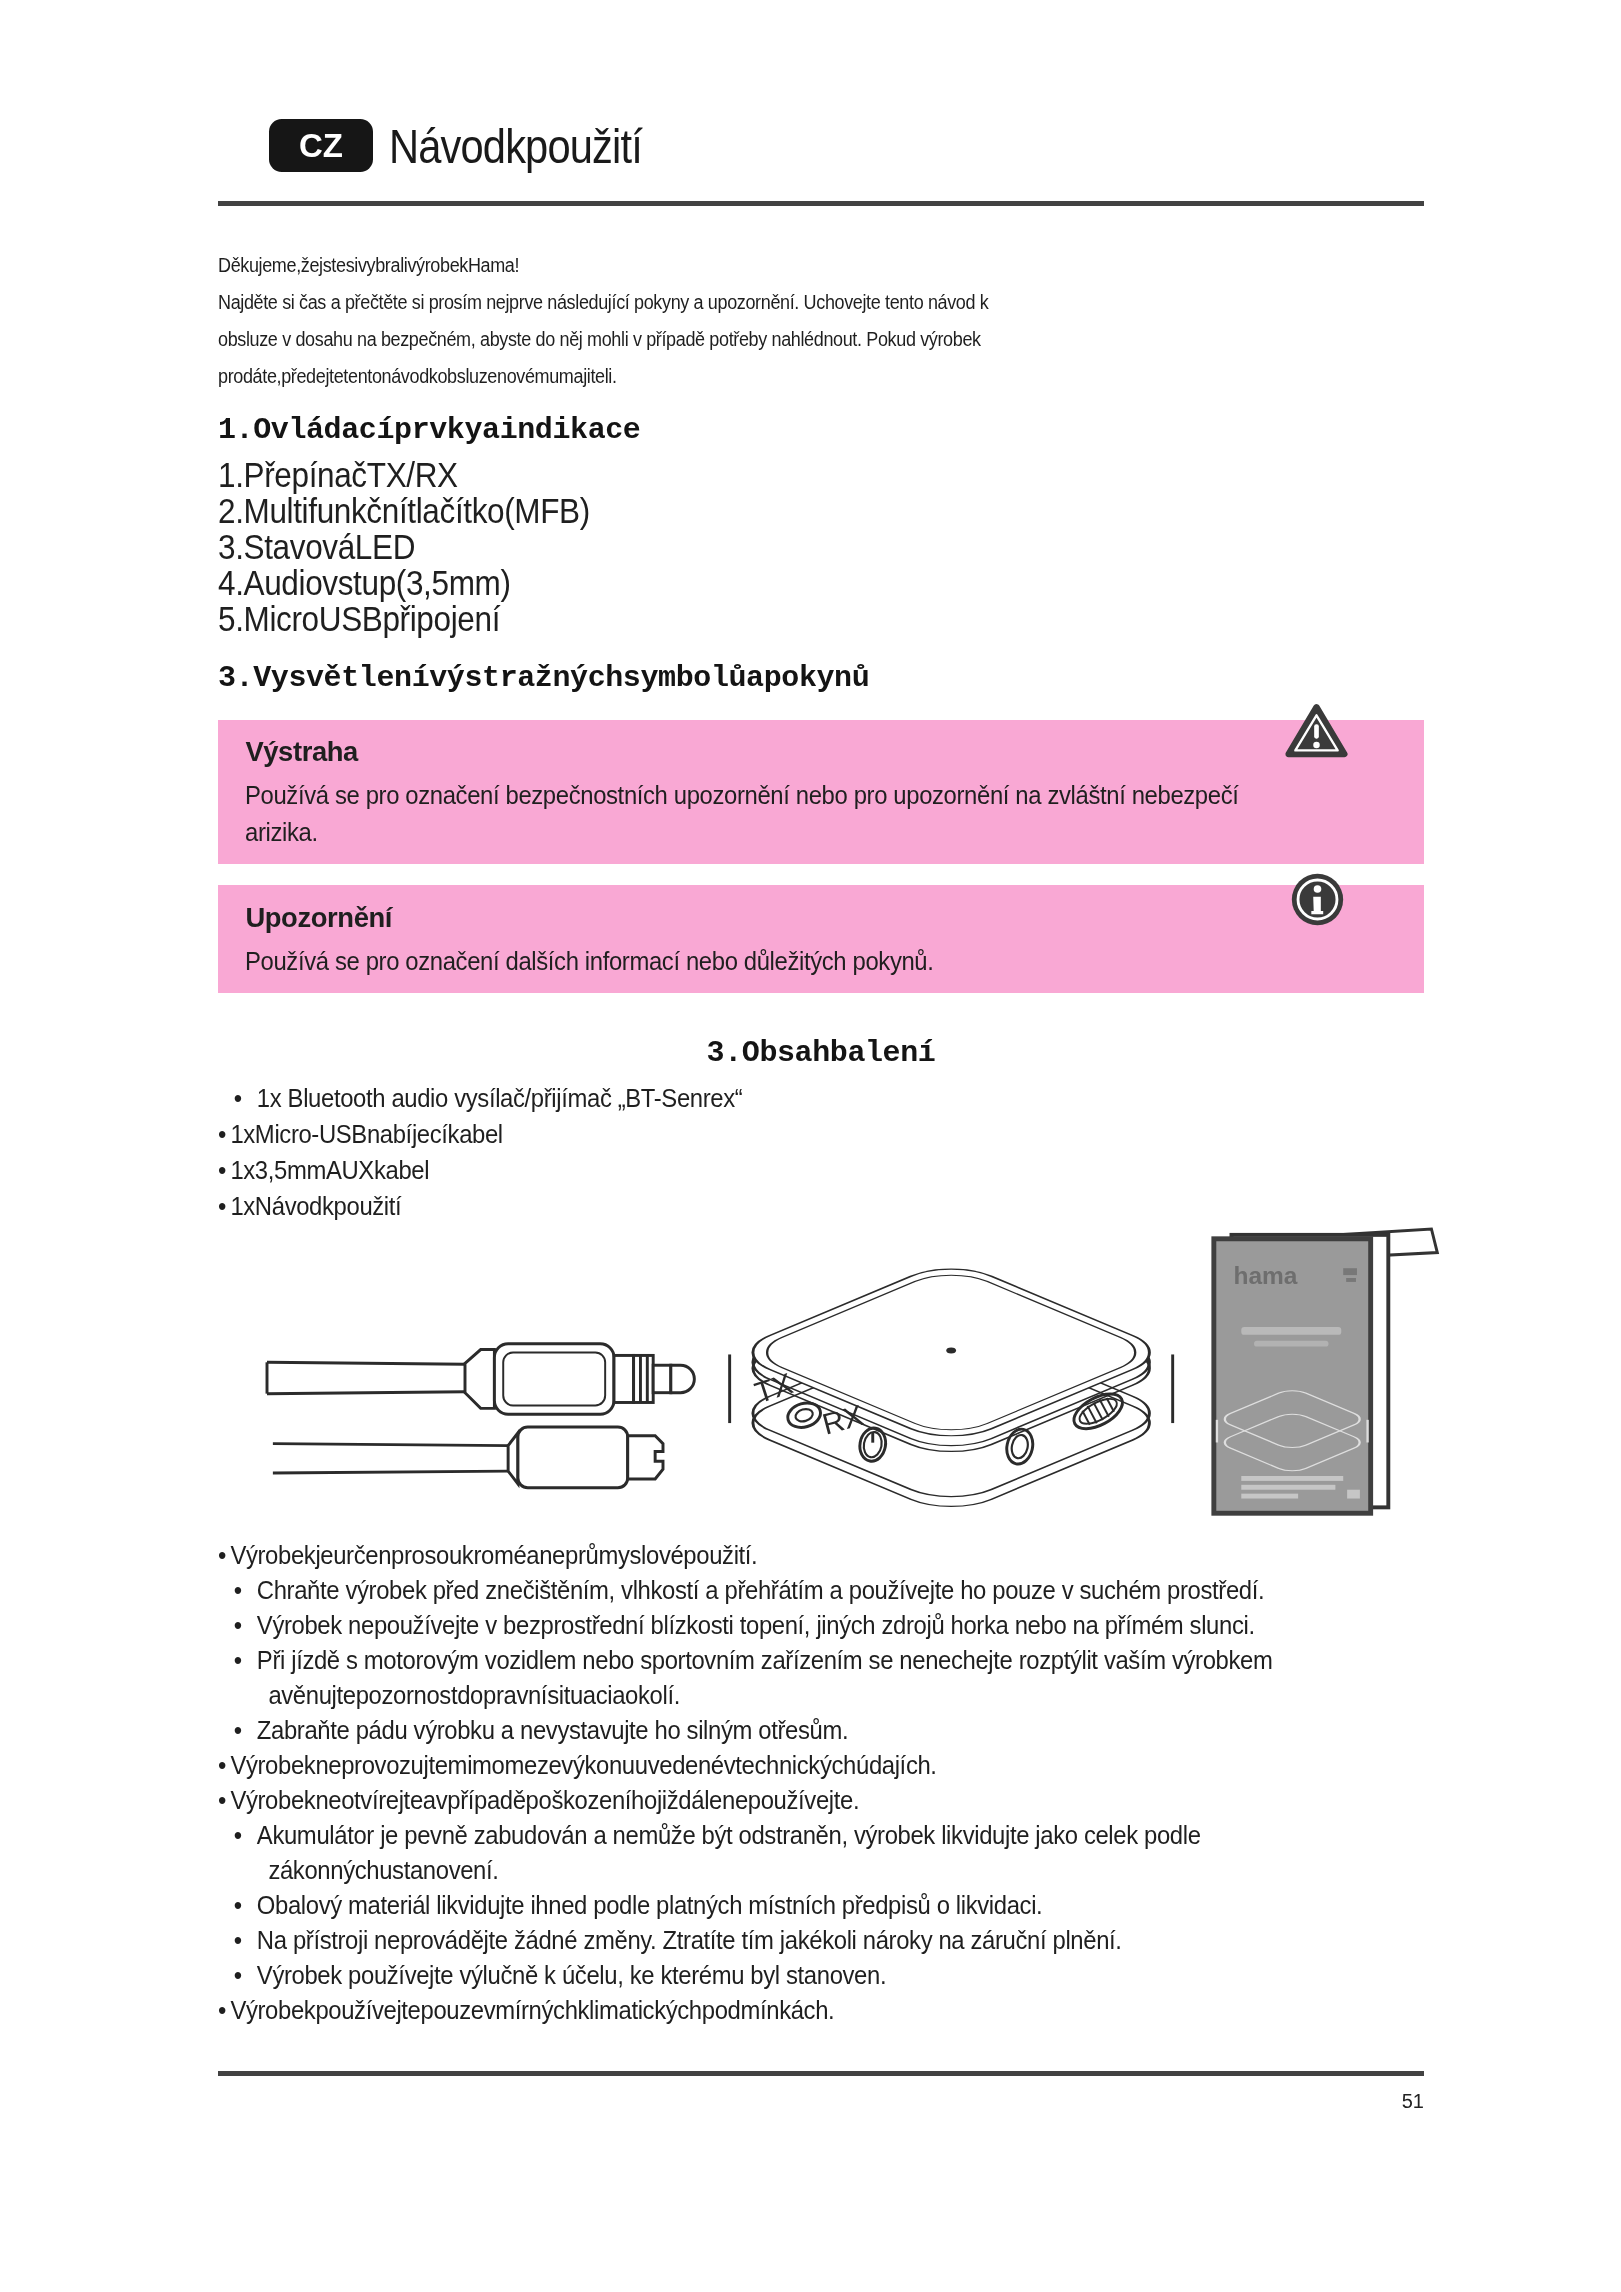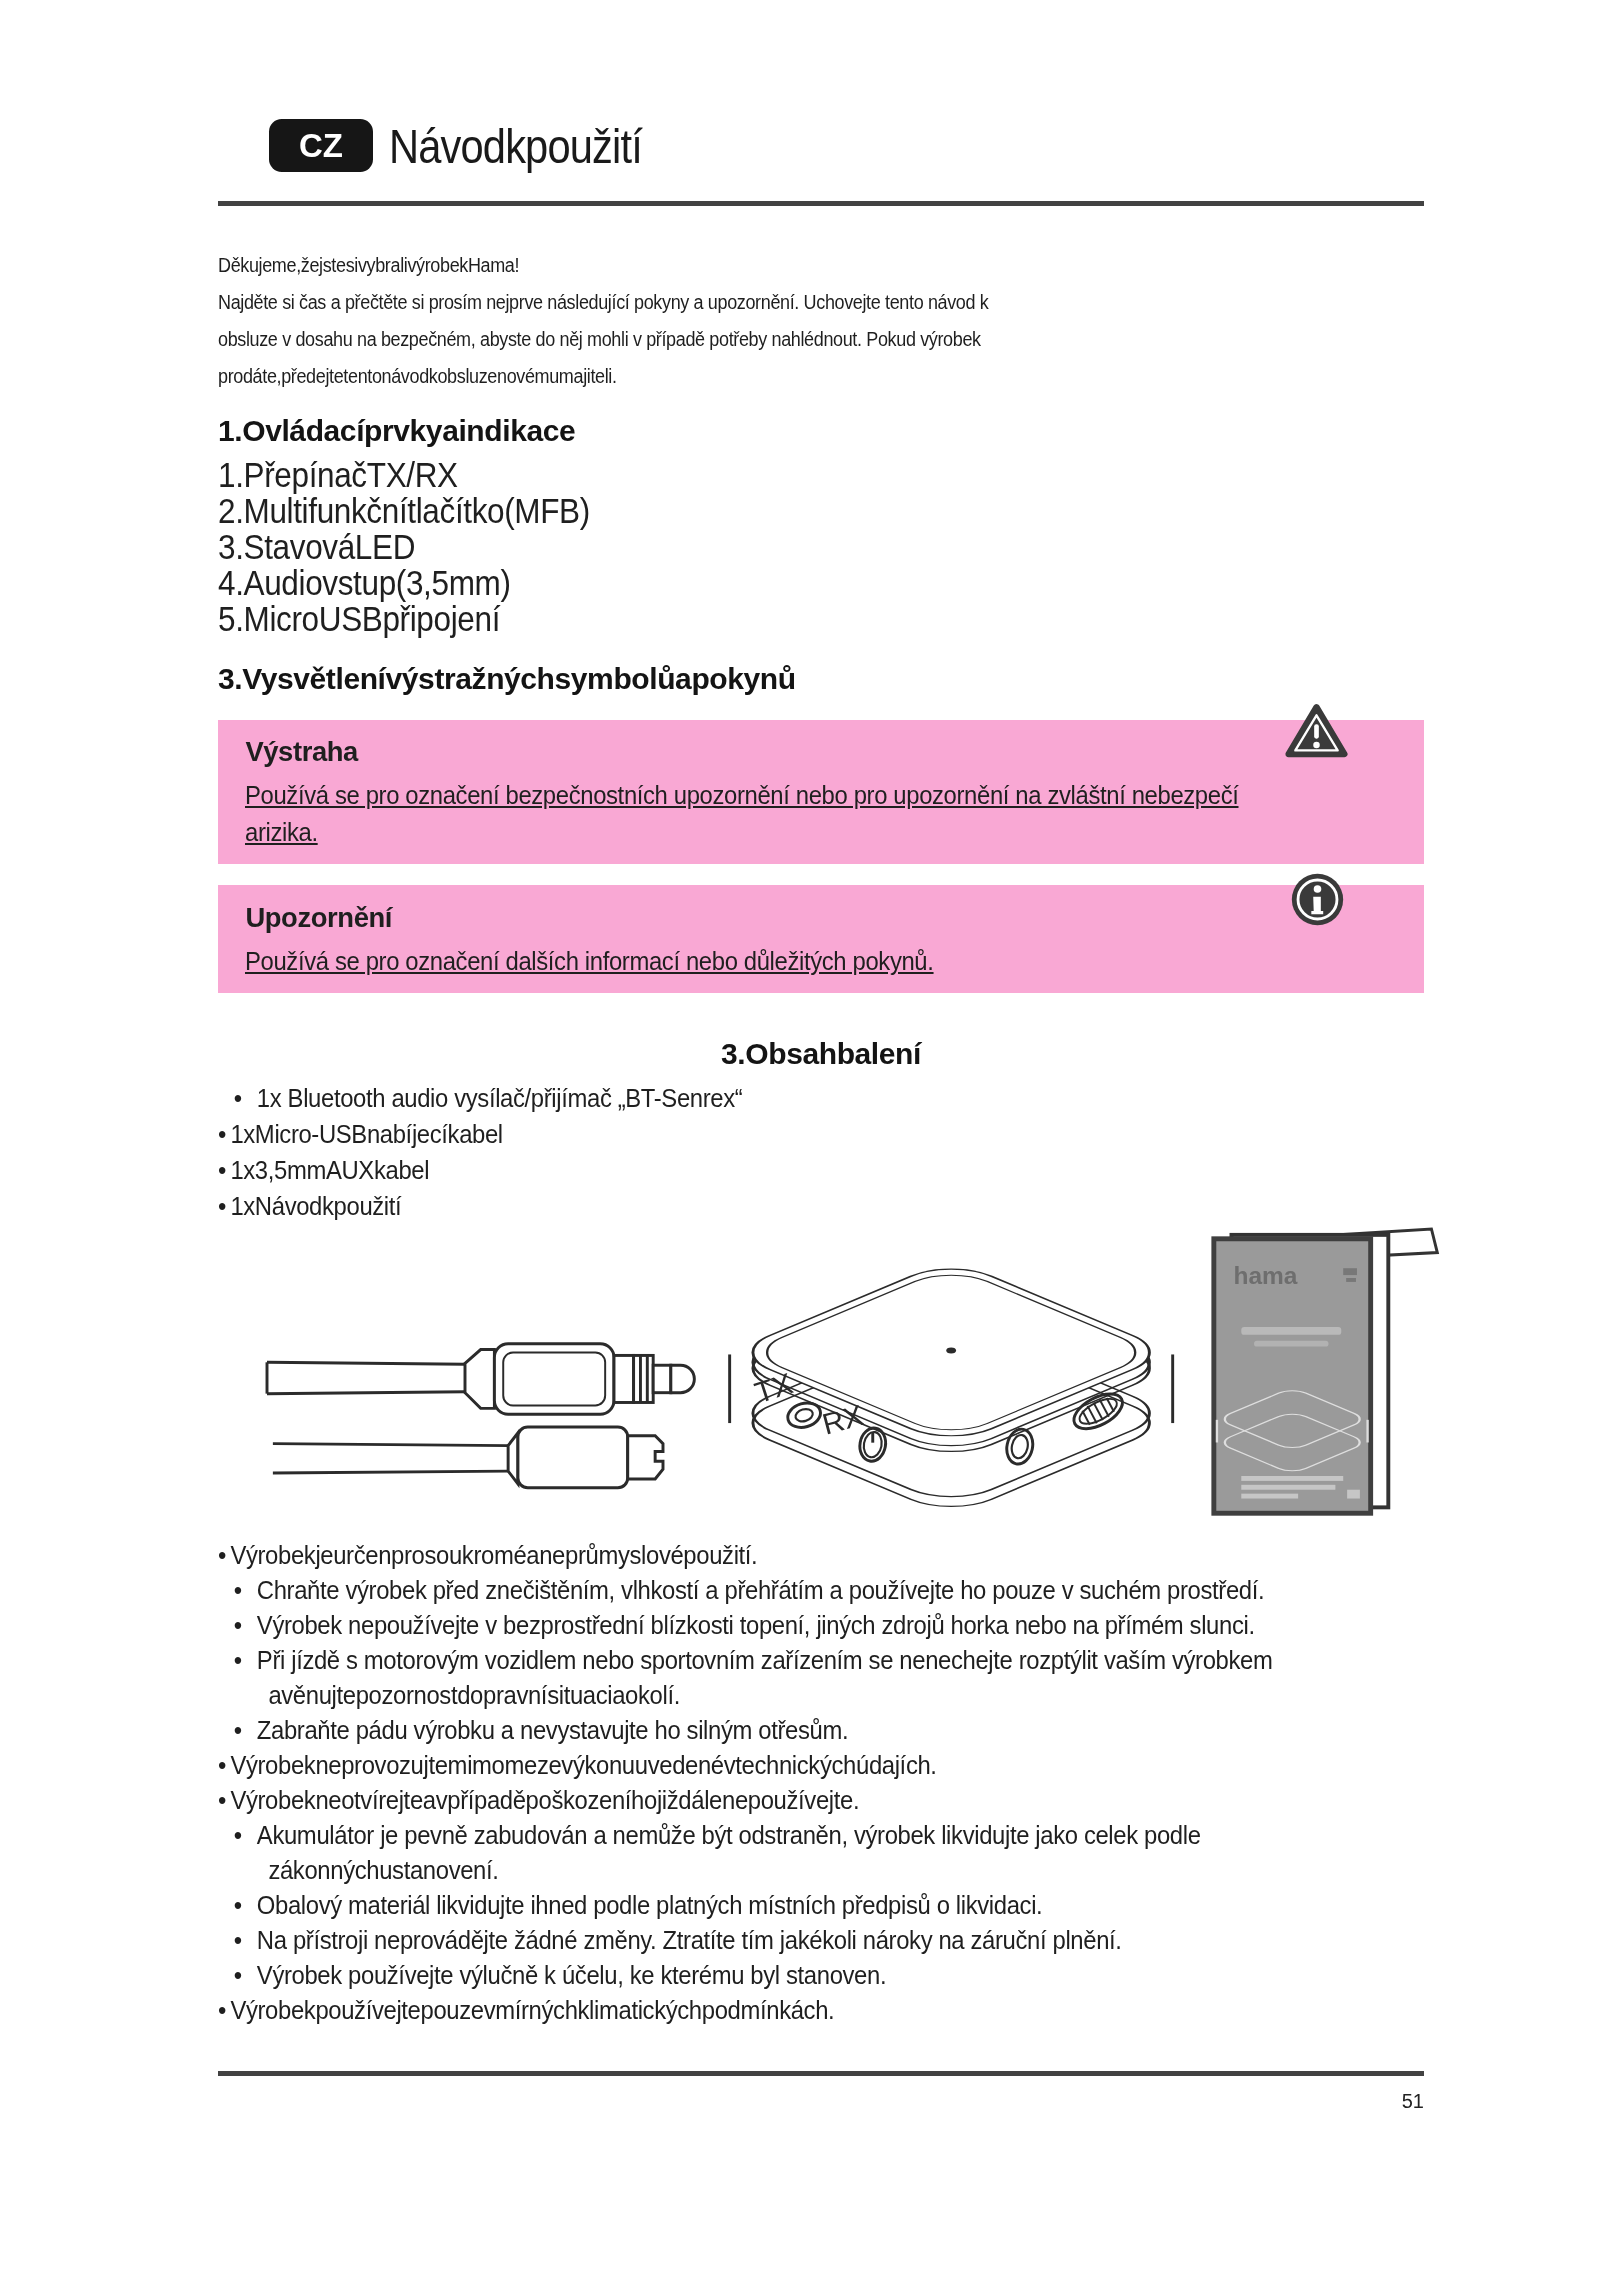--- a/index.html
+++ b/index.html
@@ -9,27 +9,27 @@
   
   .cond{white-space:nowrap;transform:scaleX(.9);transform-origin:0 50%;letter-spacing:-0.4px;}
   .hdr-row{display:flex;align-items:center;gap:15.7px;margin:118px 0 0 51px;height:55px;}
   .badge{background:#161616;color:#fff;font-weight:bold;font-size:33px;
          width:104px;height:53px;border-radius:12.7px;display:flex;align-items:center;justify-content:center;}
   .doc-title{font-size:49px;font-weight:400;color:#1a1a1a;transform:scaleX(.85);transform-origin:0 50%;
              white-space:nowrap;letter-spacing:-1px;}
   .rule{height:4.9px;background:#424242;margin-top:28px;}
   .intro{margin-top:41px;font-size:20px;}
   .intro .ln{height:37px;line-height:37px;}
-  h2.sec{font-size:30px;font-weight:bold;color:#141414;margin:0;height:39px;line-height:39px;}
+  h2.sec{font-size:30px;font-weight:bold;color:#141414;margin:0;height:39px;line-height:39px;font-family:Liberation Mono, monospace;}
   .sec-w{transform:scaleX(.9);transform-origin:0 50%;white-space:nowrap;letter-spacing:-0.4px;}
   .plainlist{font-size:35px;margin-top:7.8px;}
   .plainlist .ln{height:36px;line-height:36px;}
   .graybox{position:relative;background:#f9a8d4;padding:14.7px 27.4px 12.7px 27.4px;margin-top:21.6px;}
   .graybox .bx-title{font-size:27.4px;font-weight:bold;height:35px;line-height:35px;}
-  .graybox .bx-body{font-size:26.5px;margin-top:7.8px;text-decoration:underline;}
+  .graybox .bx-body{font-size:26.5px;margin-top:7.8px;}
   .graybox .bx-body .ln{height:37px;line-height:37px;}
   .bx-icon{position:absolute;right:76px;top:-17.6px;width:63px;height:59px;}
   .bx-icon2{position:absolute;right:78px;top:-14.7px;width:57px;height:57px;}
   .blist{font-size:26.5px;margin-top:7.8px;}
   .blist .row{height:36px;line-height:36px;display:flex;}
   .blist .b{display:inline-block;}
   .row.tight .b{margin-right:4.9px;}
   .row.spaced .b{margin-left:17.6px;margin-right:16.7px;}
   .row .condr{white-space:nowrap;transform:scaleX(.9);transform-origin:0 50%;letter-spacing:-0.4px;display:flex;}
   .slist{font-size:26.5px;margin-top:8.8px;}

